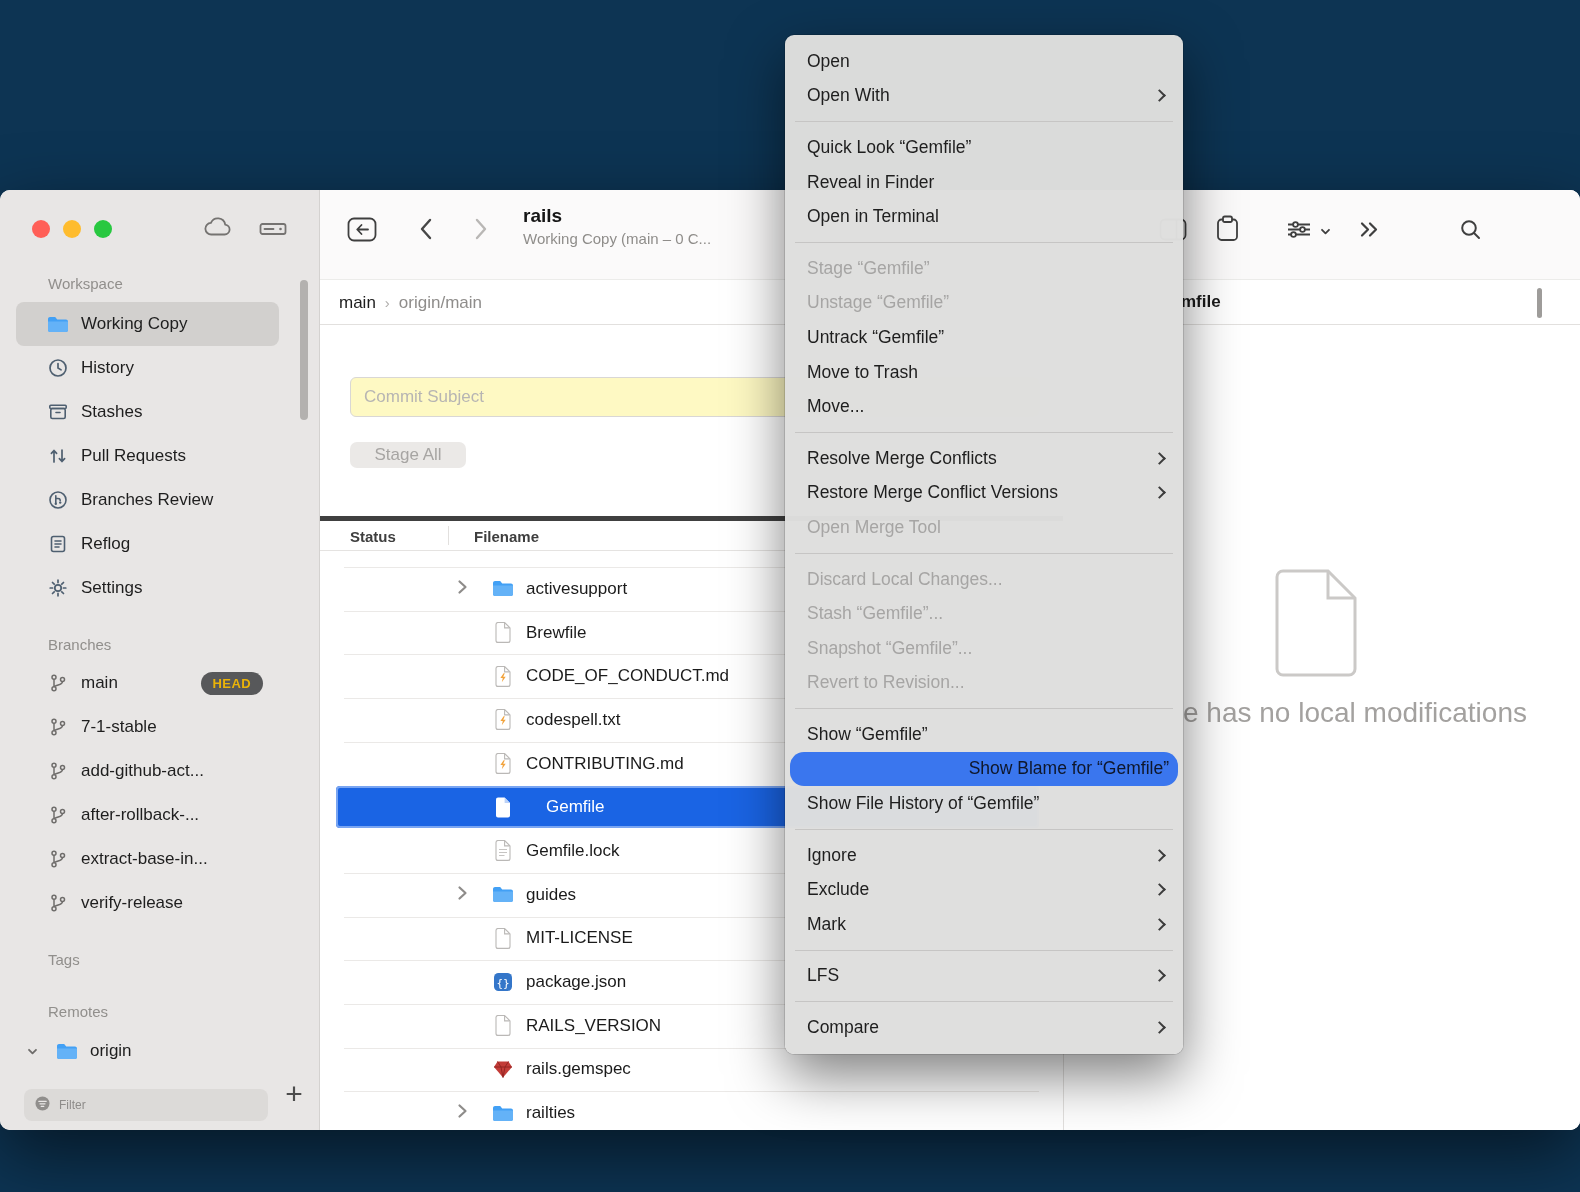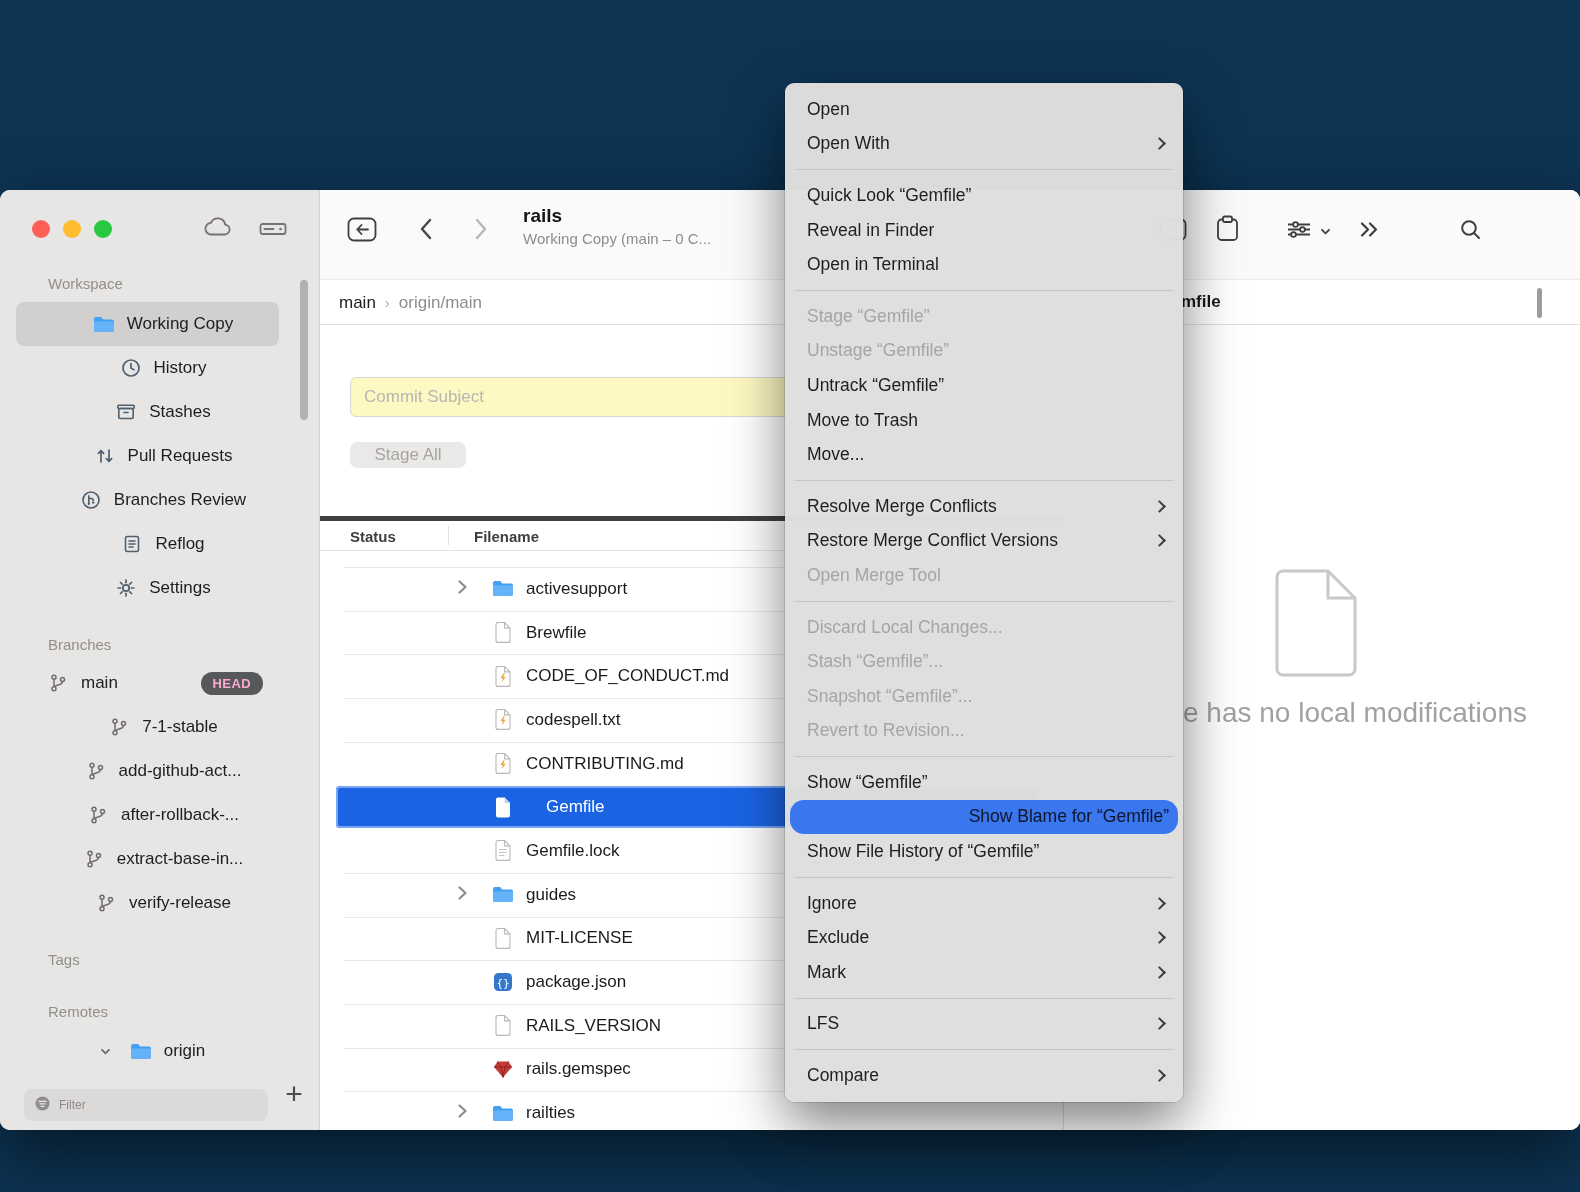--- a/index.html
+++ b/index.html
@@ -17,27 +17,27 @@
   .light.red{background:#ff5f57}.light.yellow{background:#febc2e}.light.green{background:#28c840}
   .sb-top-icon{position:absolute;color:#757371;display:block;}
   #sb-cloud{left:203px;top:27px}
   #sb-drive{left:259px;top:29px}
   .sb-scroll{position:absolute;left:300px;top:90px;width:8px;height:140px;border-radius:4px;background:#b3b1af;}
   .sb-section{position:absolute;left:48px;font-size:15px;color:#918f8c;}
   #lbl-workspace{top:85px}#lbl-branches{top:446px}#lbl-tags{top:761px}#lbl-remotes{top:813px}
   .sb-list{position:absolute;left:0;right:0;}
   #workspace-list{top:112px}#branches-list{top:471px}#remotes-list{top:839px}
   .sb-item{height:44px;display:flex;align-items:center;margin:0 40px 0 16px;padding-left:30px;
-    border-radius:8px;font-size:17px;color:#1e1e1e;gap:11px;white-space:nowrap;justify-content:center;}
+    border-radius:8px;font-size:17px;color:#1e1e1e;gap:11px;white-space:nowrap;}
   .sb-item.selected{background:#d2d0ce;}
   .sb-item .icon{width:24px;min-width:24px;display:flex;justify-content:center;align-items:center;color:#4e5f70;}
   .sb-item .icon.branch{color:#6f6d6b;}
   .sb-item.remote{padding-left:4px;}
   .disclosure{width:24px;min-width:24px;display:flex;justify-content:center;align-items:center;color:#6f6d6b;}
-  .badge{margin-left:auto;margin-right:16px;background:#57585a;color:#f9a8d4;font-size:13px;font-weight:700;
+  .badge{margin-left:auto;margin-right:16px;background:#57585a;color:#eab308;font-size:13px;font-weight:700;
     letter-spacing:.4px;padding:4px 12px;border-radius:12px;}
   .filter-bar{position:absolute;left:24px;top:899px;width:244px;height:32px;background:#dcdad8;border-radius:8px;
     display:flex;align-items:center;padding:0 10px;gap:8px;}
   .filter-text{color:#8e8c8a;font-size:12px;}
   .plus-btn{position:absolute;left:278px;top:886px;width:32px;height:36px;font-size:30px;color:#4c4c4c;
     display:flex;align-items:center;justify-content:center;font-weight:300;}
 
   
   .main{flex:1;display:flex;flex-direction:column;background:#fff;min-width:0;}
   .toolbar{height:90px;min-height:90px;position:relative;background:#fbfafa;border-bottom:1px solid #ececea;}
@@ -81,21 +81,21 @@
   .file-row.selected .row-name{color:#fff;font-weight:500;margin-left:20px;}
 
   .preview-title{position:absolute;left:117px;top:50%;transform:translateY(-50%);font-size:17px;font-weight:600;color:#1a1a1a;}
   .preview-scrollchip{position:absolute;right:38px;top:8px;width:5px;height:30px;border-radius:3px;background:#9e9c9a;}
   .preview-body{position:relative;flex:1;background:#fff;}
   .big-doc{position:absolute;left:206px;top:242px;display:block;}
   .empty-text{position:absolute;left:119px;top:372px;font-size:28px;color:#a3a19f;white-space:nowrap;}
 
   
   .menu{position:absolute;left:785px;top:35px;width:398px;background:rgba(222,222,221,0.98);border-radius:9px;
-    padding:9px 0;z-index:100;box-shadow:0 0 0 1px rgba(0,0,0,.12),0 22px 55px rgba(0,0,0,.5);margin-top:48px;}
+    padding:9px 0;z-index:100;box-shadow:0 0 0 1px rgba(0,0,0,.12),0 22px 55px rgba(0,0,0,.5);}
   .menu-item{height:34.6px;display:flex;align-items:center;padding:0 14px 0 22px;font-size:17.5px;color:#1e1e1e;}
   .mi-label{flex:1;white-space:nowrap;}
   .menu-item.disabled{color:#a6a5a4;}
   .menu-item.highlighted{background:#3a76ee;color:#0f172a;margin:0 5px;padding:0 9px 0 17px;border-radius:14px;text-align:right;}
   .mi-chevron{width:9px;height:9px;border-right:2px solid #3c3c3c;border-top:2px solid #3c3c3c;
     transform:rotate(45deg);margin-right:5px;}
   .menu-sep{height:1px;background:#c6c5c4;margin:8px 10px;}
 </style>
 </head>
 <body>

